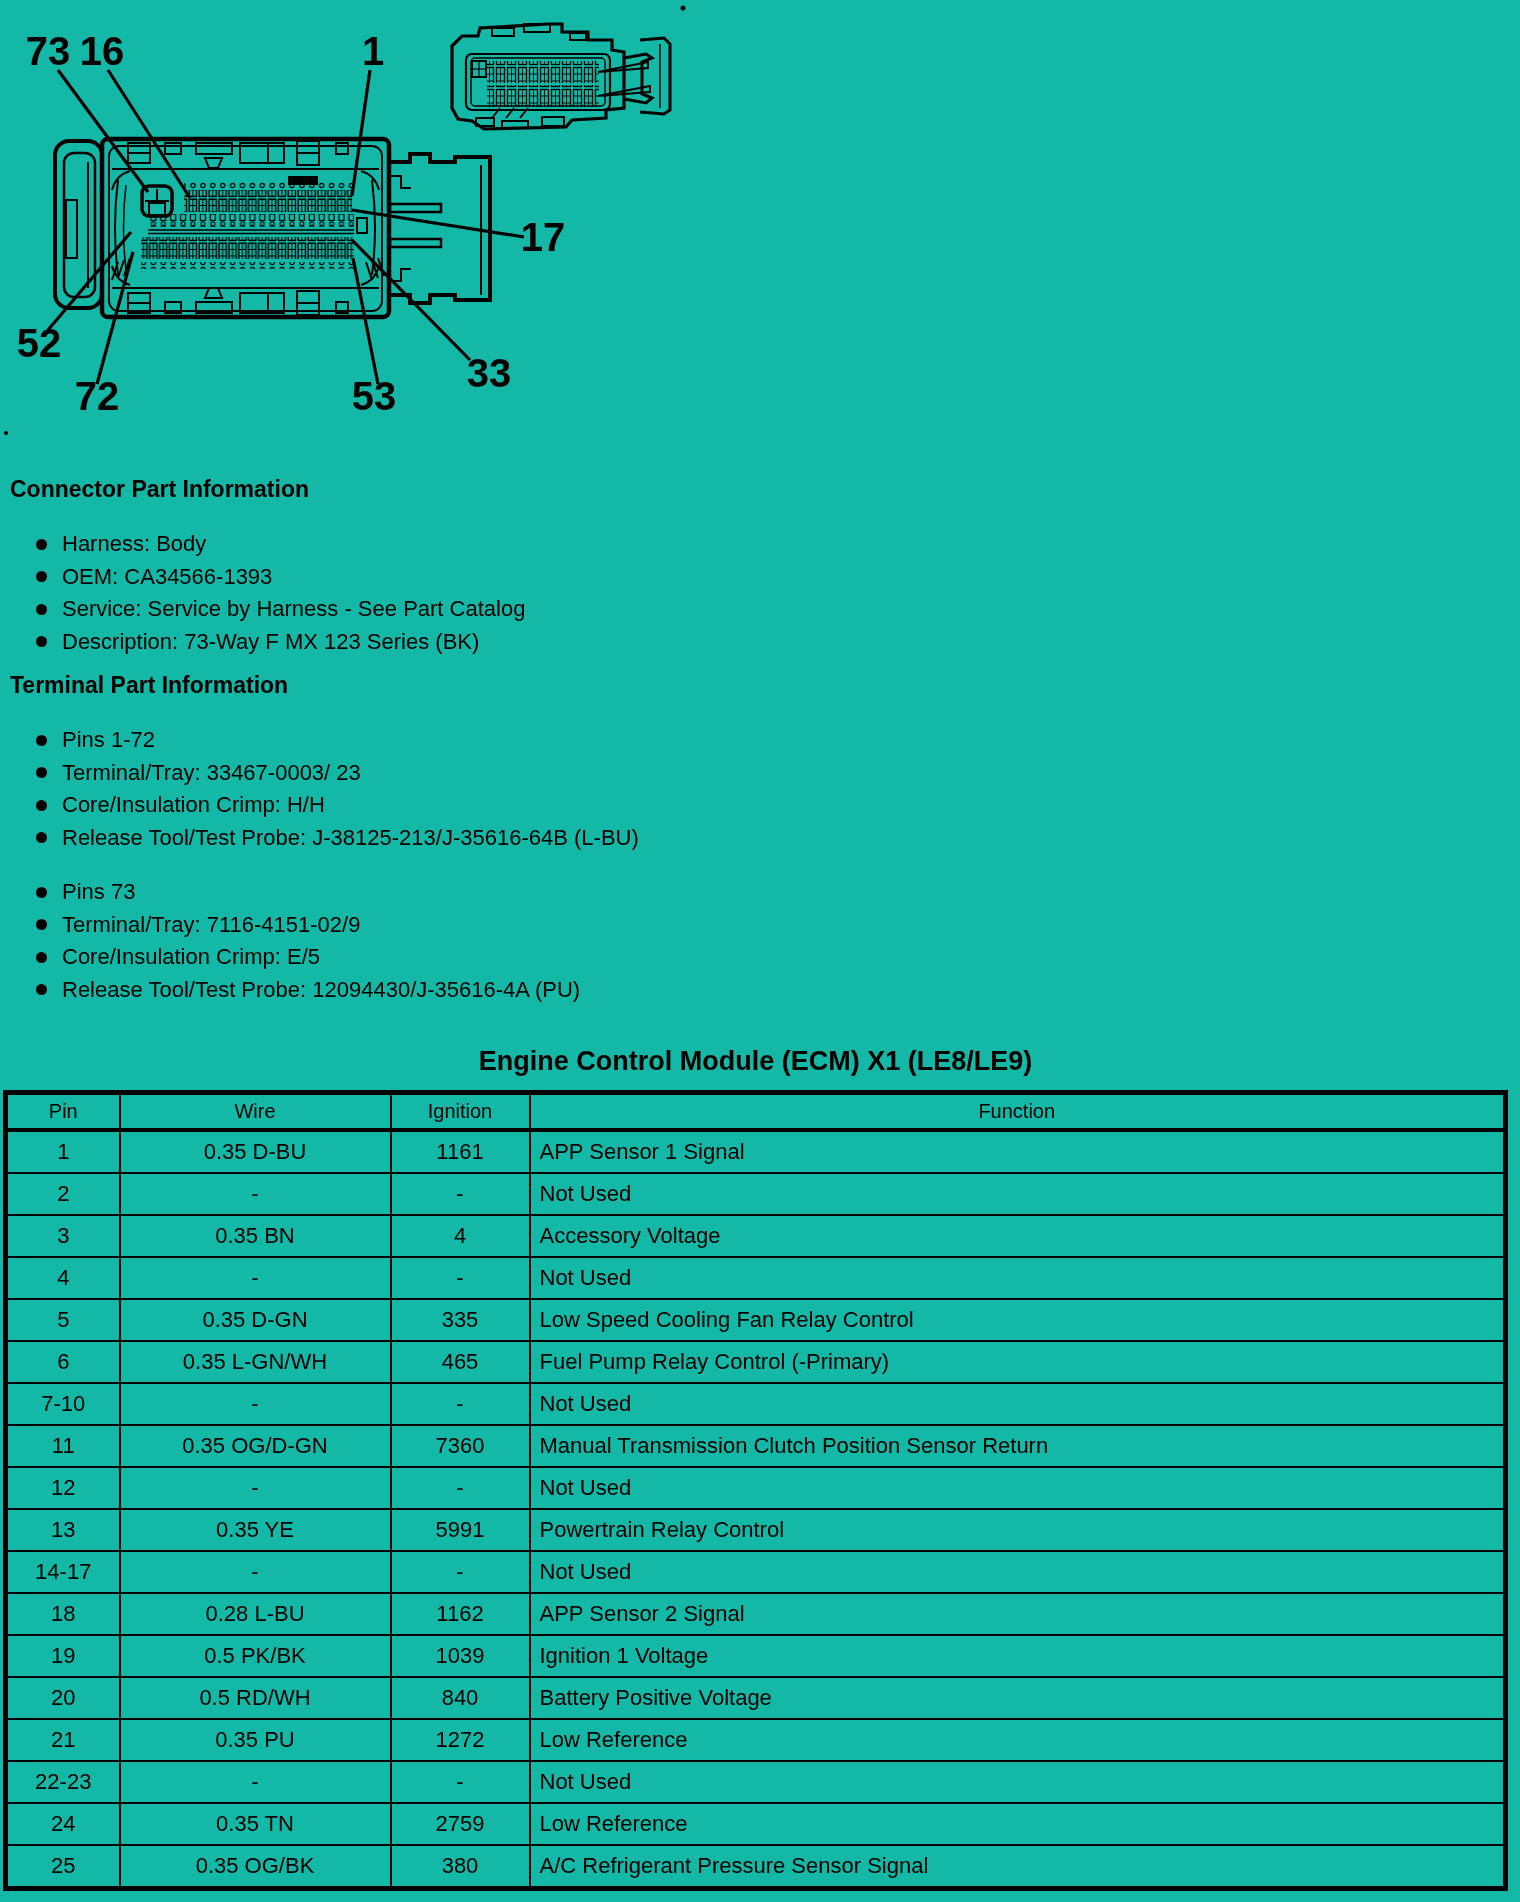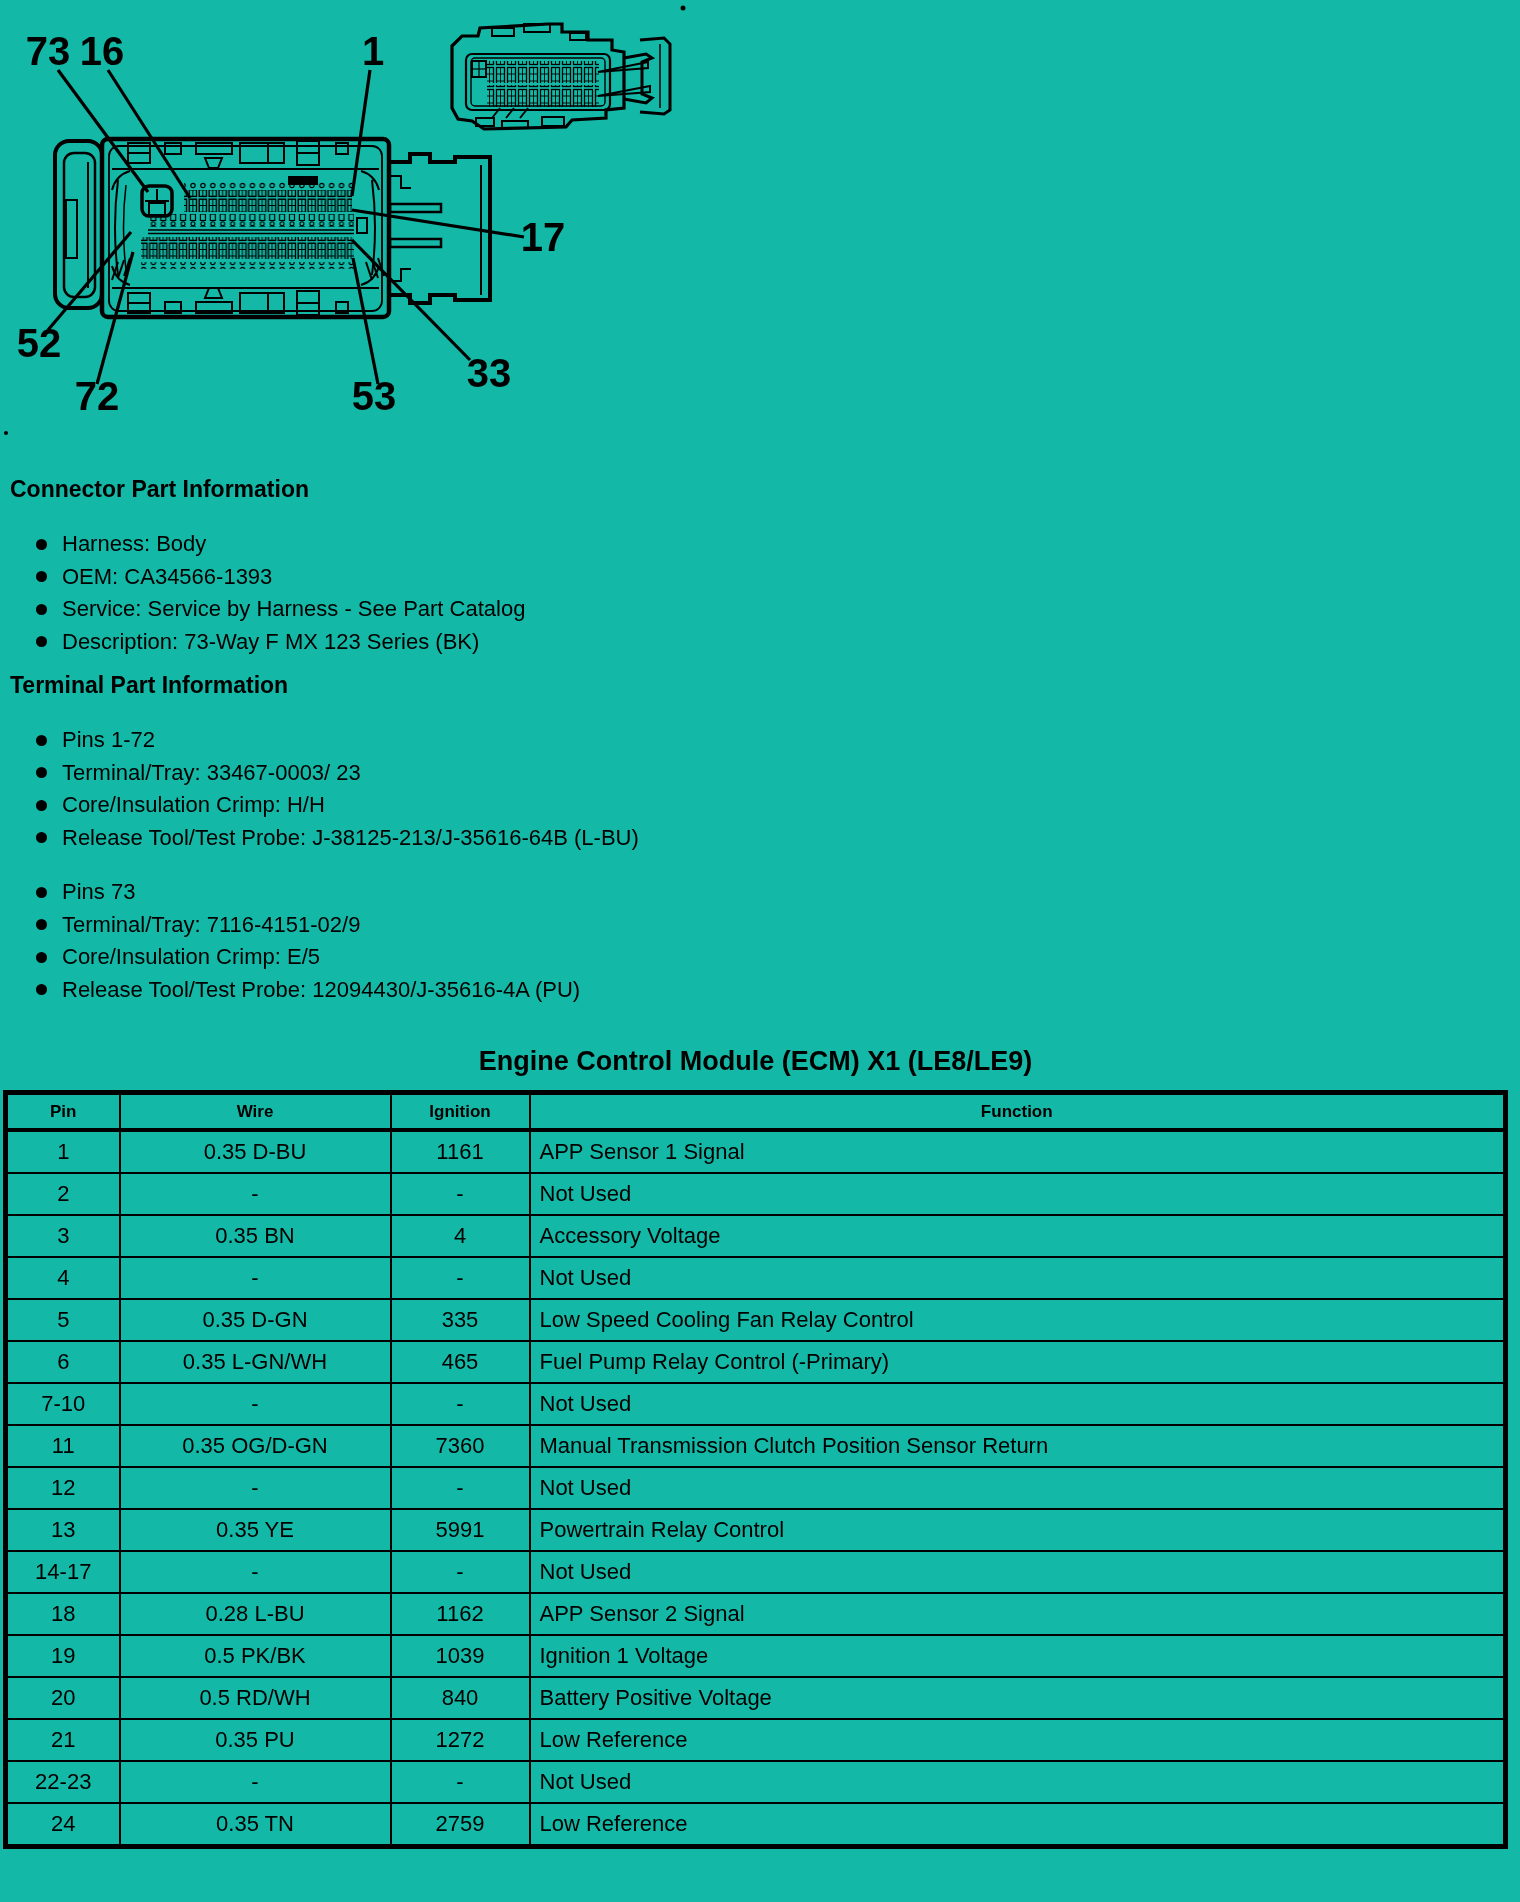--- a/index.html
+++ b/index.html
@@ -19,21 +19,21 @@
   .textblock li::before{content:"";position:absolute;left:26px;top:10.5px;width:11px;height:11px;
                         border-radius:50%;background:#000;}
   .sec-heading.second{margin-top:14px;}
 
   
   .tbl-title{position:absolute;left:3px;top:1046px;width:1505px;text-align:center;
              font-size:27px;font-weight:bold;}
   table.pinout{position:absolute;left:3px;top:1090px;width:1505px;border-collapse:collapse;
                table-layout:fixed;border:5px solid #000;}
   table.pinout th{border:2px solid #000;border-bottom:4px solid #000;height:33px;
-                  font-size:17px;font-weight:bold;text-align:center;vertical-align:middle;padding:0;}
+                  font-size:20px;font-weight:normal;text-align:center;vertical-align:middle;padding:0;}
   table.pinout td{border:2px solid #000;height:40px;font-size:22px;text-align:center;
                   vertical-align:middle;padding:0;}
   table.pinout td.c-func{text-align:left;padding-left:9px;}
 </style>
 </head>
 <body>
 
 <div class="page">
 
   <svg width="1520" height="465" viewBox="0 0 1520 465">
@@ -359,16 +359,22 @@
           <td class="c-func">Not Used</td>
         </tr>
 
         <tr>
           <td class="c-pin">24</td>
           <td class="c-wire">0.35 TN</td>
           <td class="c-circ">2759</td>
           <td class="c-func">Low Reference</td>
         </tr>
 
+        <tr>
+          <td class="c-pin">25</td>
+          <td class="c-wire">0.35 OG/BK</td>
+          <td class="c-circ">380</td>
+          <td class="c-func">A/C Refrigerant Pressure Sensor Signal</td>
+        </tr>
       </tbody>
   </table>
 
 </div>
 
 </body></html>

